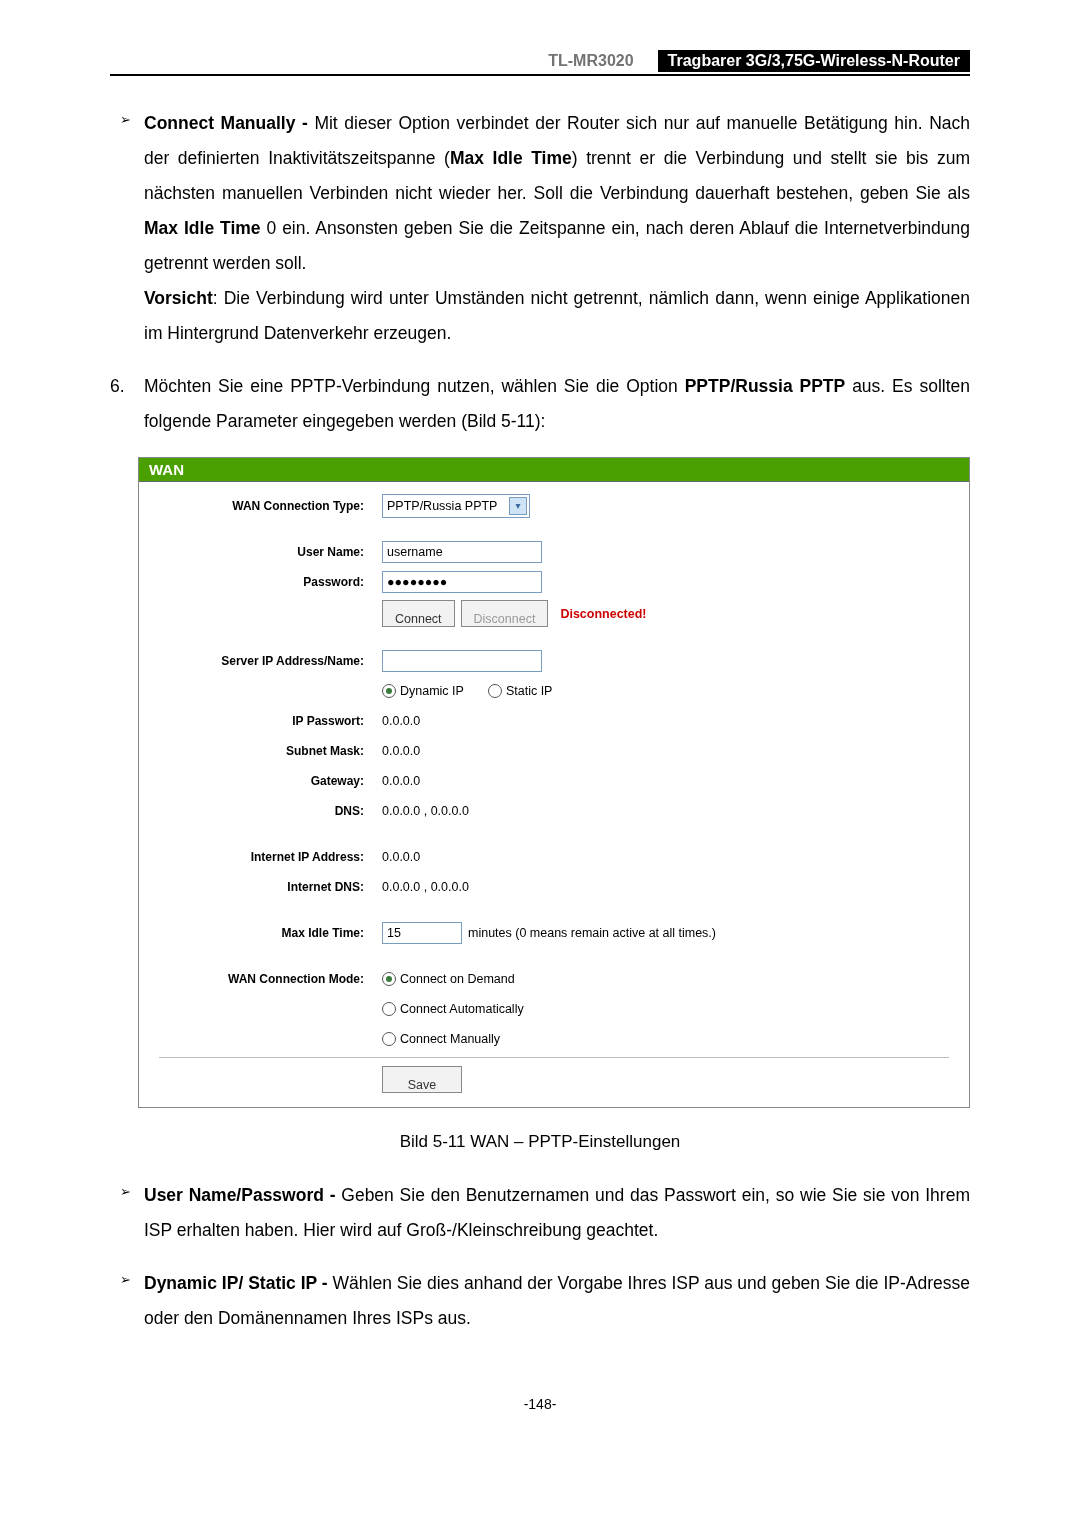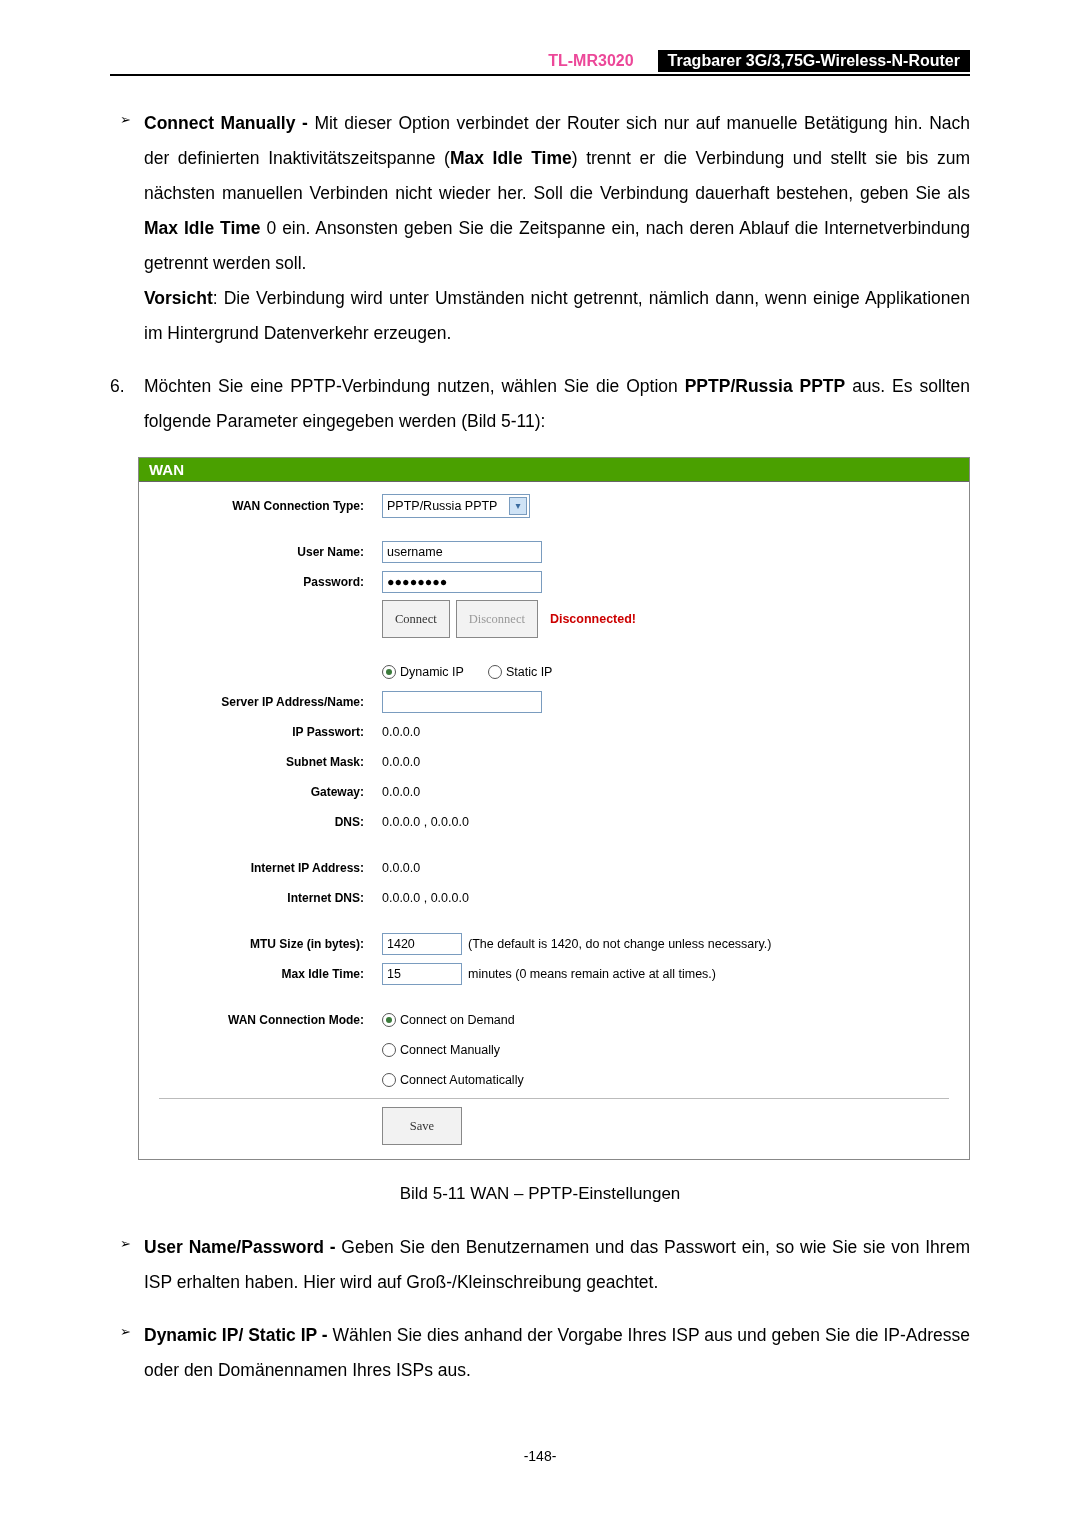--- a/index.html
+++ b/index.html
@@ -18,21 +18,21 @@
     justify-content: flex-end;
     border-bottom: 2px solid #000;
     padding-bottom: 2px;
     margin-bottom: 30px;
   }
   .hdr-model {
     font-weight: bold;
     font-size: 16px;
     padding: 2px 8px;
     background: #fff;
-    color: #ec4899;
+    color: #737373;
   }
   .hdr-desc {
     font-weight: bold;
     font-size: 16px;
     padding: 2px 10px;
     background: #000;
     color: #fff;
     margin-left: 16px;
   }
   .body-text {
@@ -130,26 +130,26 @@
     height: 16px;
     background: #cfe3f6;
     border: 1px solid #7a9cbf;
     margin-left: 4px;
     text-align: center;
     font-size: 10px;
     line-height: 16px;
     color: #3a6b9f;
   }
   .fig-btn {
-    font-family: Liberation Serif, serif;
+    font-family: Liberation Sans, sans-serif;
     font-size: 12.5px;
     border: 1px solid #888;
     background: #f2f2f2;
     padding: 11px 12px;
-    height: 38px;
+    height: 27px;
     box-sizing: border-box;
     color: #333;
   }
   .fig-btn.disabled { color: #9a9a9a; }
   .status-red { color: #c00; font-weight: bold; }
   .radio {
     display: inline-flex;
     align-items: center;
     gap: 4px;
     font-size: 12.5px;
@@ -244,40 +244,40 @@
         <div class="fig-value">
           <button class="fig-btn">Connect</button>
           <button class="fig-btn disabled">Disconnect</button>
           <span class="status-red" style="margin-left:6px;">Disconnected!</span>
         </div>
       </div>
 
       <div class="gap"></div>
 
       <div class="fig-row">
+        <div class="fig-label">Server IP Address/Name:</div>
+        <div class="fig-value">
+            <input class="fig-input" style="width: 150px;" value="">
+          </div>
+      </div>
+      <div class="fig-row">
         <div class="fig-label"></div>
         <div class="fig-value">
           <span class="radio">
               <span class="radio-dot checked"></span>
               <span>Dynamic IP</span>
             </span>
           <span style="width:12px;"></span>
           <span class="radio">
               <span class="radio-dot"></span>
               <span>Static IP</span>
             </span>
         </div>
       </div>
       <div class="fig-row">
-        <div class="fig-label">Server IP Address/Name:</div>
-        <div class="fig-value">
-            <input class="fig-input" style="width: 150px;" value="">
-          </div>
-      </div>
-      <div class="fig-row">
         <div class="fig-label">IP Passwort:</div>
         <div class="fig-value">0.0.0.0</div>
       </div>
       <div class="fig-row">
         <div class="fig-label">Subnet Mask:</div>
         <div class="fig-value">0.0.0.0</div>
       </div>
       <div class="fig-row">
         <div class="fig-label">Gateway:</div>
         <div class="fig-value">0.0.0.0</div>
@@ -294,27 +294,20 @@
         <div class="fig-value">0.0.0.0</div>
       </div>
       <div class="fig-row">
         <div class="fig-label">Internet DNS:</div>
         <div class="fig-value">0.0.0.0 , 0.0.0.0</div>
       </div>
 
       <div class="gap"></div>
 
       <div class="fig-row">
-        <div class="fig-label">MTU Size (in bytes):</div>
-        <div class="fig-value">
-          <input class="fig-input" style="width: 70px;" value="1420">
-          <span>(The default is 1420, do not change unless necessary.)</span>
-        </div>
-      </div>
-      <div class="fig-row">
         <div class="fig-label">Max Idle Time:</div>
         <div class="fig-value">
           <input class="fig-input" style="width: 70px;" value="15">
           <span>minutes (0 means remain active at all times.)</span>
         </div>
       </div>
 
       <div class="gap"></div>
 
       <div class="fig-row">
@@ -324,30 +317,30 @@
               <span class="radio-dot checked"></span>
               <span>Connect on Demand</span>
             </span>
         </div>
       </div>
       <div class="fig-row">
         <div class="fig-label"></div>
         <div class="fig-value">
           <span class="radio">
               <span class="radio-dot"></span>
+              <span>Connect Automatically</span>
+            </span>
+        </div>
+      </div>
+      <div class="fig-row">
+        <div class="fig-label"></div>
+        <div class="fig-value">
+          <span class="radio">
+              <span class="radio-dot"></span>
               <span>Connect Manually</span>
-            </span>
-        </div>
-      </div>
-      <div class="fig-row">
-        <div class="fig-label"></div>
-        <div class="fig-value">
-          <span class="radio">
-              <span class="radio-dot"></span>
-              <span>Connect Automatically</span>
             </span>
         </div>
       </div>
 
       <div class="hr-line"></div>
       <div class="fig-row fig-save-row">
         <div class="fig-label"></div>
         <div class="fig-value">
           <button class="fig-btn" style="width:80px">Save</button>
         </div>

